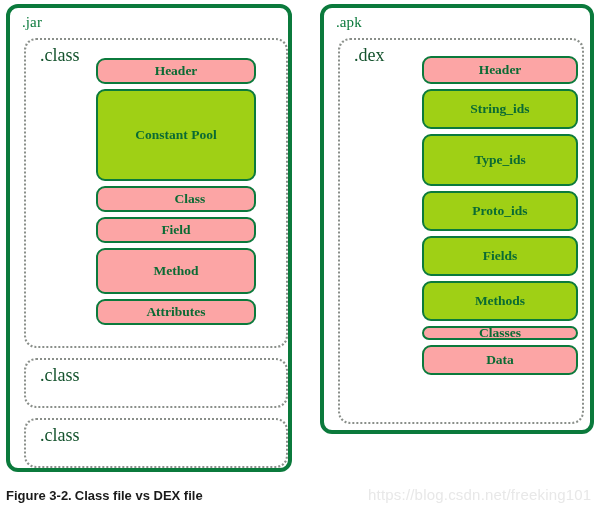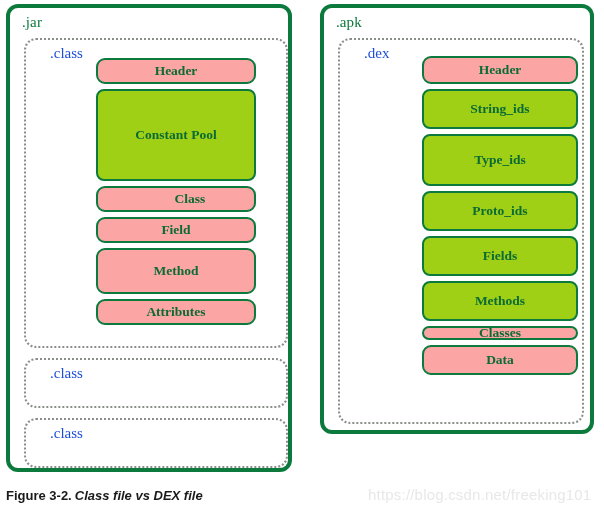--- a/index.html
+++ b/index.html
@@ -47,24 +47,24 @@
   
   .member {
     position: absolute;
     box-sizing: border-box;
     border: 2px dotted #8a8f8a;
     border-radius: 12px;
     background: #ffffff;
   }
   .member-label {
     position: absolute;
-    left: 24px;
+    left: 14px;
     top: 5px;
-    font-size: 15px;
-    color: #1d4ed8;
+    font-size: 18px;
+    color: #14532d;
   }
 
   
   #member-class-1 { left: 14px; top: 30px;  width: 264px; height: 310px; }
   #member-class-2 { left: 14px; top: 350px; width: 264px; height: 50px; }
   #member-class-3 { left: 14px; top: 410px; width: 264px; height: 50px; }
   
   #member-dex-1   { left: 14px; top: 30px;  width: 246px; height: 386px; }
 
   
@@ -83,37 +83,36 @@
     align-items: center;
     justify-content: center;
     color: #0b6b34;
     font-size: 13.5px;
     font-weight: bold;
     margin-bottom: 5px;
     text-align: center;
     line-height: 1.1;
   }
   .block.yellow { background: #fca5a5; }
-  .block.green  { background: #9fd015; border-radius: 8px; }
+  .block.green  { background: #9fd015; }
 
   
   #caption {
     position: absolute;
     left: 6px;
     top: 488px;
     font-size: 13px;
     color: #1a1a1a;
     white-space: nowrap;
   }
   #caption-number {
     font-weight: bold;
   }
   #caption-title {
     font-weight: bold;
-    font-style: italic;
     margin-left: 3px;
   }
 
   
   #watermark {
     position: absolute;
     left: 368px;
     top: 486px;
     font-size: 15px;
     color: #e8e8e8;

